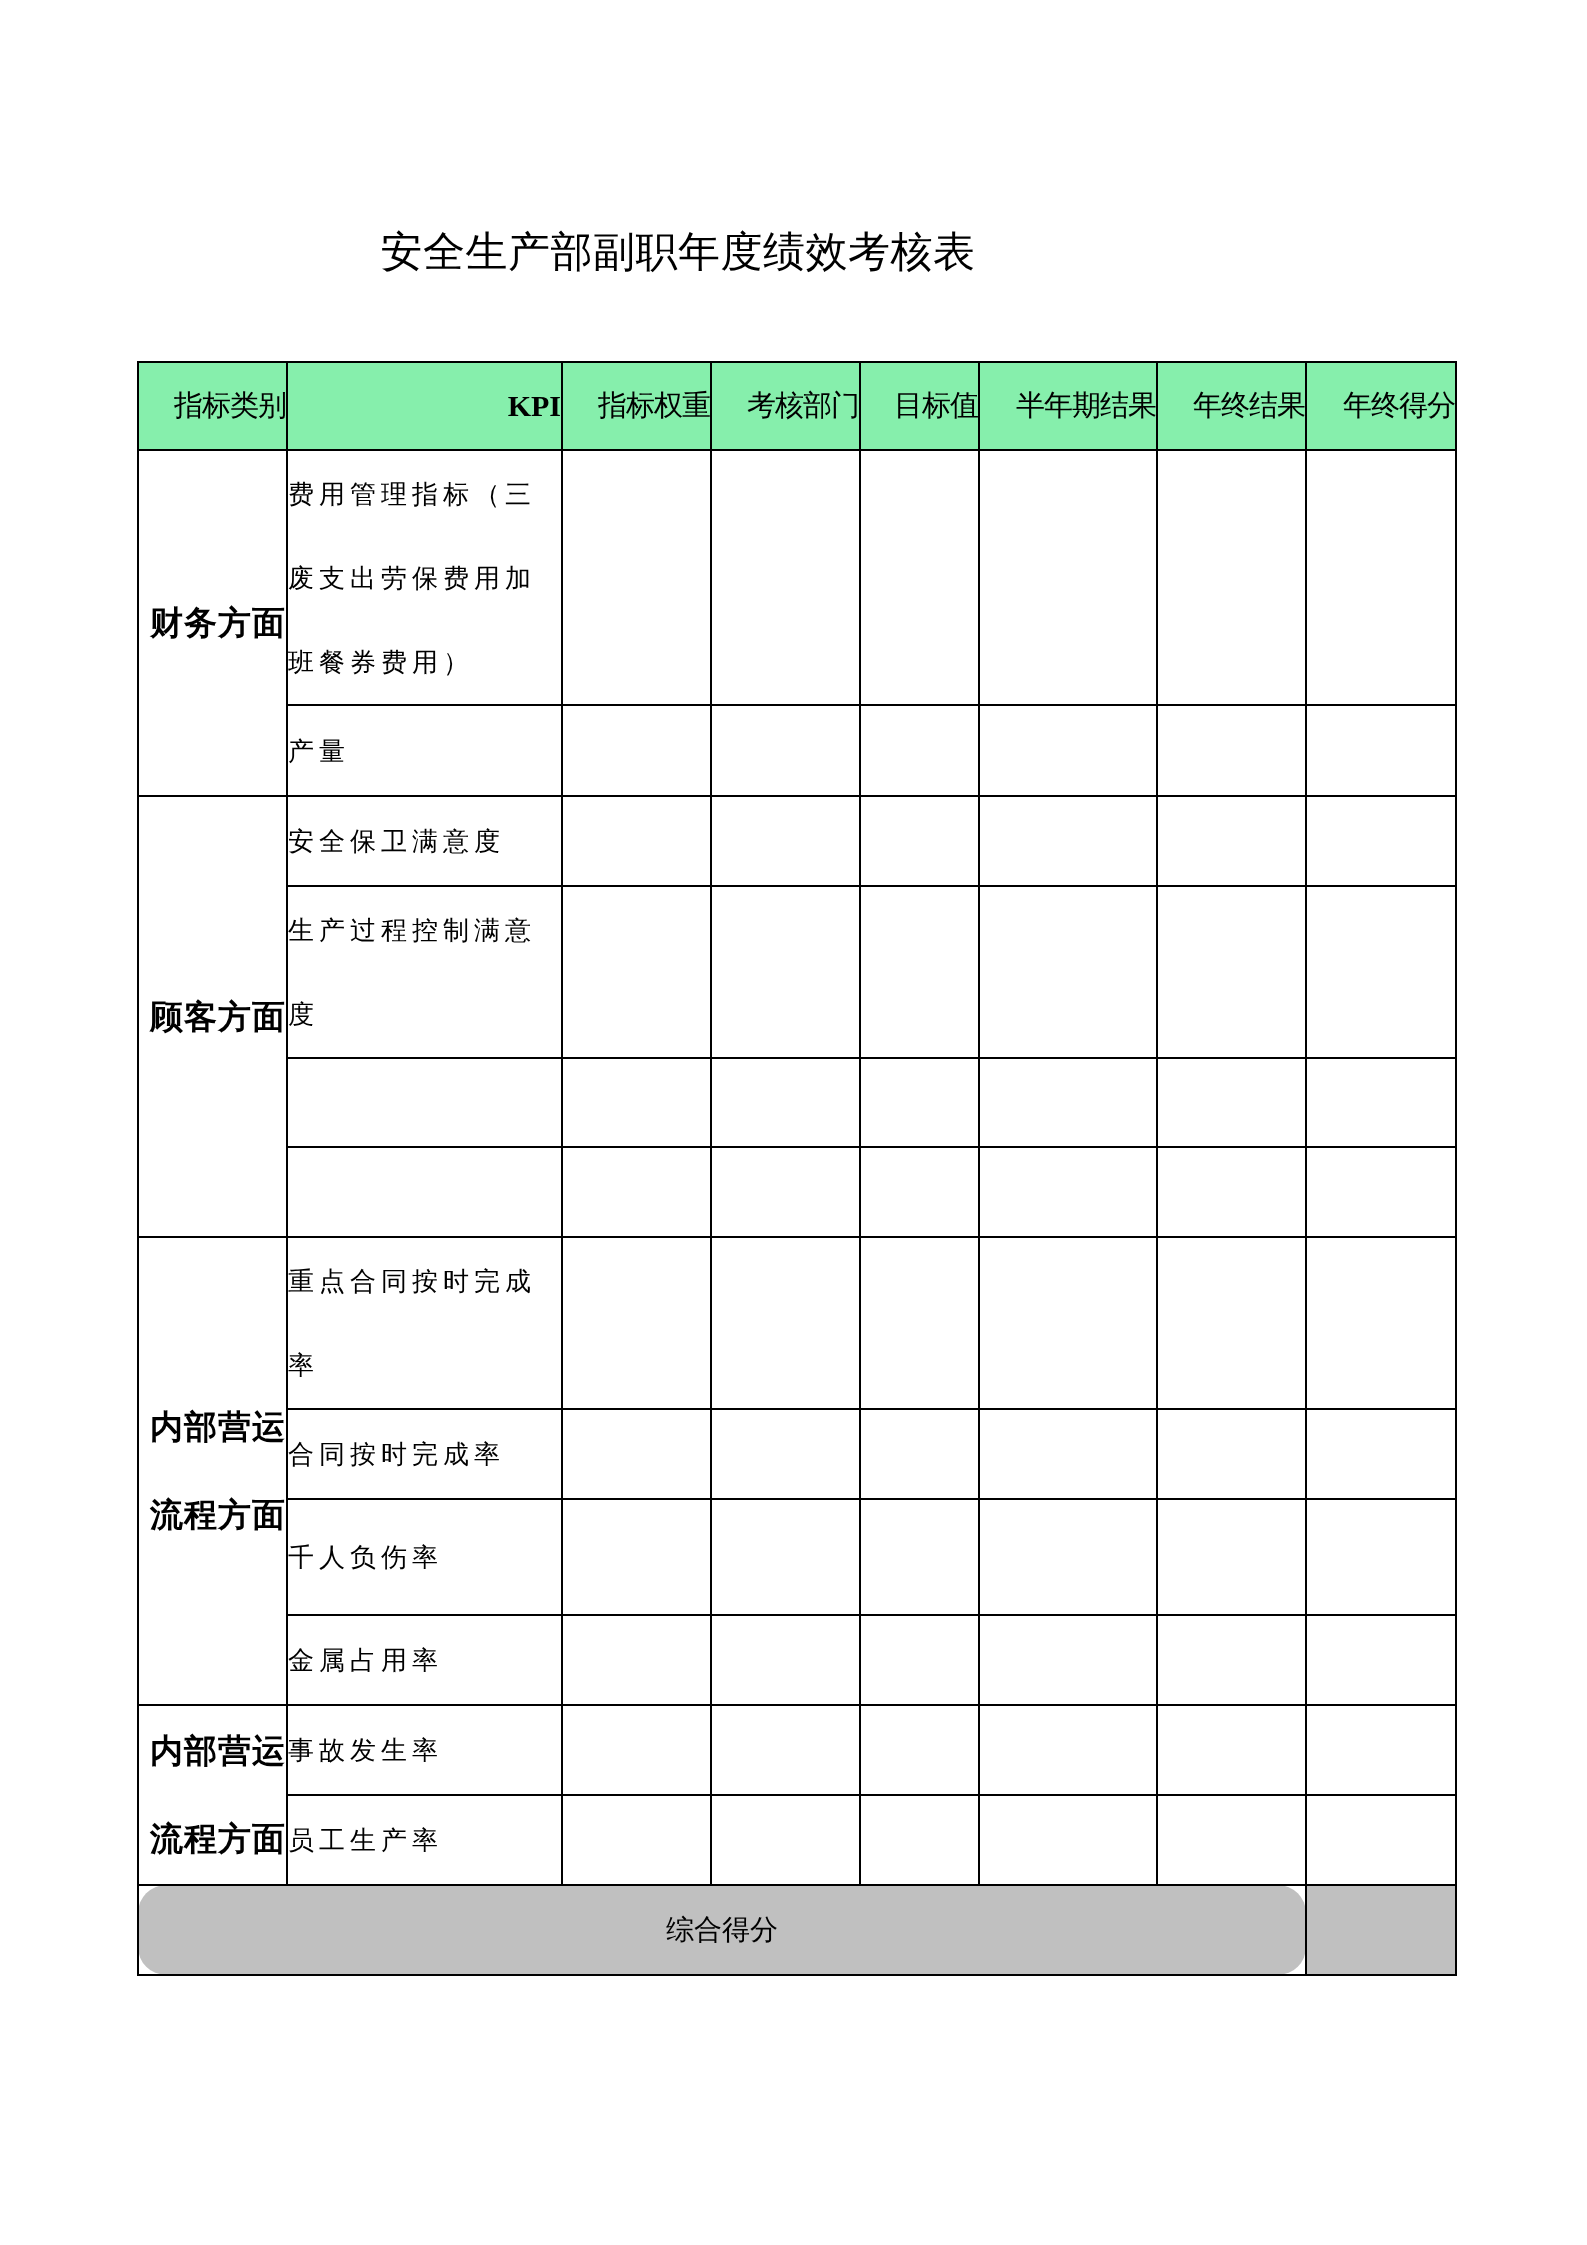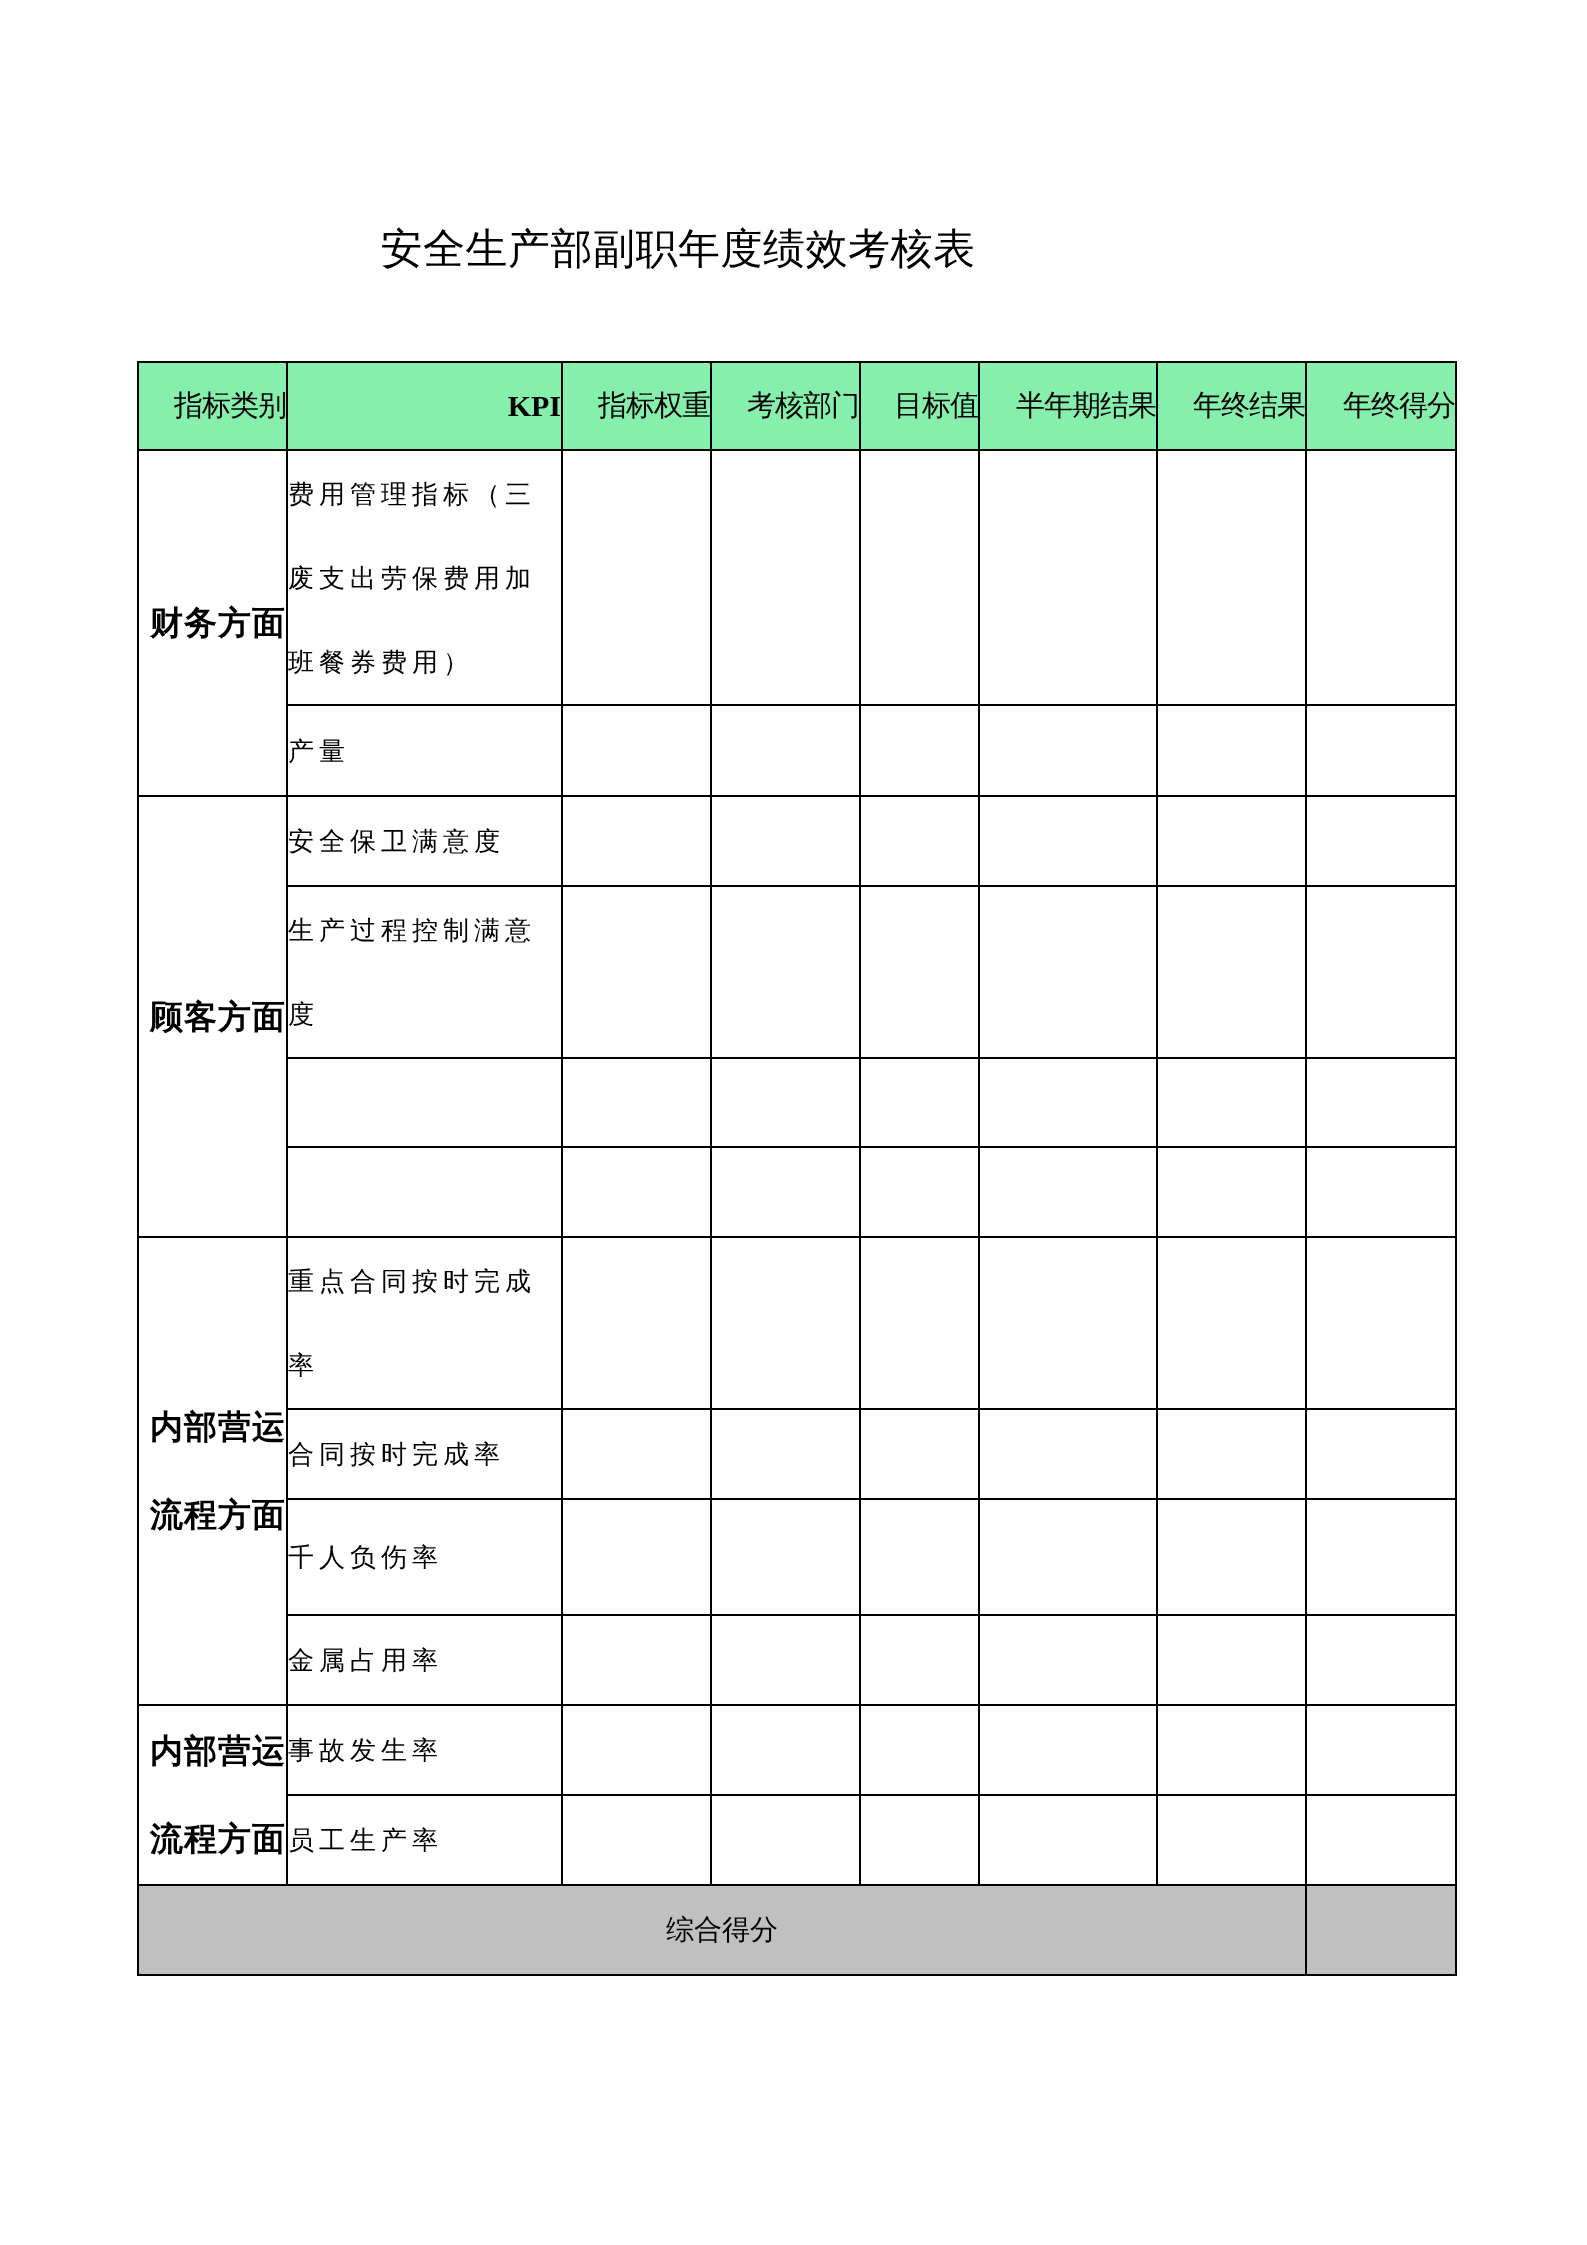--- a/index.html
+++ b/index.html
@@ -1,19 +1,19 @@
 <!DOCTYPE html>
 <html><head>
 <meta charset="utf-8">
 <style>
   html, body { margin: 0; padding: 0; background: #ffffff; }
   body { width: 1587px; height: 2245px; position: relative; overflow: hidden; }
   .page-title {
     position: absolute; left: 0; top: 222px; width: 1356px;
-    text-align: center; font-family: Liberation Mono, monospace;
+    text-align: center; font-family: Liberation Serif, serif;
     font-size: 42px; line-height: 60px; color: #000; letter-spacing: 0.5px;
   }
   table.kpi {
     position: absolute; left: 137px; top: 361px;
     border-collapse: collapse; table-layout: fixed;
     width: 1318px;
   }
   table.kpi td, table.kpi th {
     border: 2px solid #000; padding: 0; color: #000;
     vertical-align: middle;
@@ -29,21 +29,21 @@
     font-size: 33px; text-align: right; line-height: 88px; letter-spacing: 1px;
   }
   td.kpi-text {
     font-family: "DejaVu Serif", serif; font-size: 26px;
     line-height: 84px; letter-spacing: 5px; text-align: left;
     padding-left: 4px; padding-right: 0; word-break: break-all;
   }
   td.empty { }
   tr.summary td { background: #c0c0c0; height: 88px; }
   td.summary-label {
-    font-family: "DejaVu Sans", sans-serif; font-size: 28px; text-align: center;
+    font-family: "DejaVu Sans", sans-serif; font-size: 28px; text-align: center; border-radius: 28px;
   }
 </style>
 </head>
 <body>
 
 <div class="page-title">安全生产部副职年度绩效考核表</div>
 
 <table class="kpi">
   <colgroup>
     <col style="width:149px">

